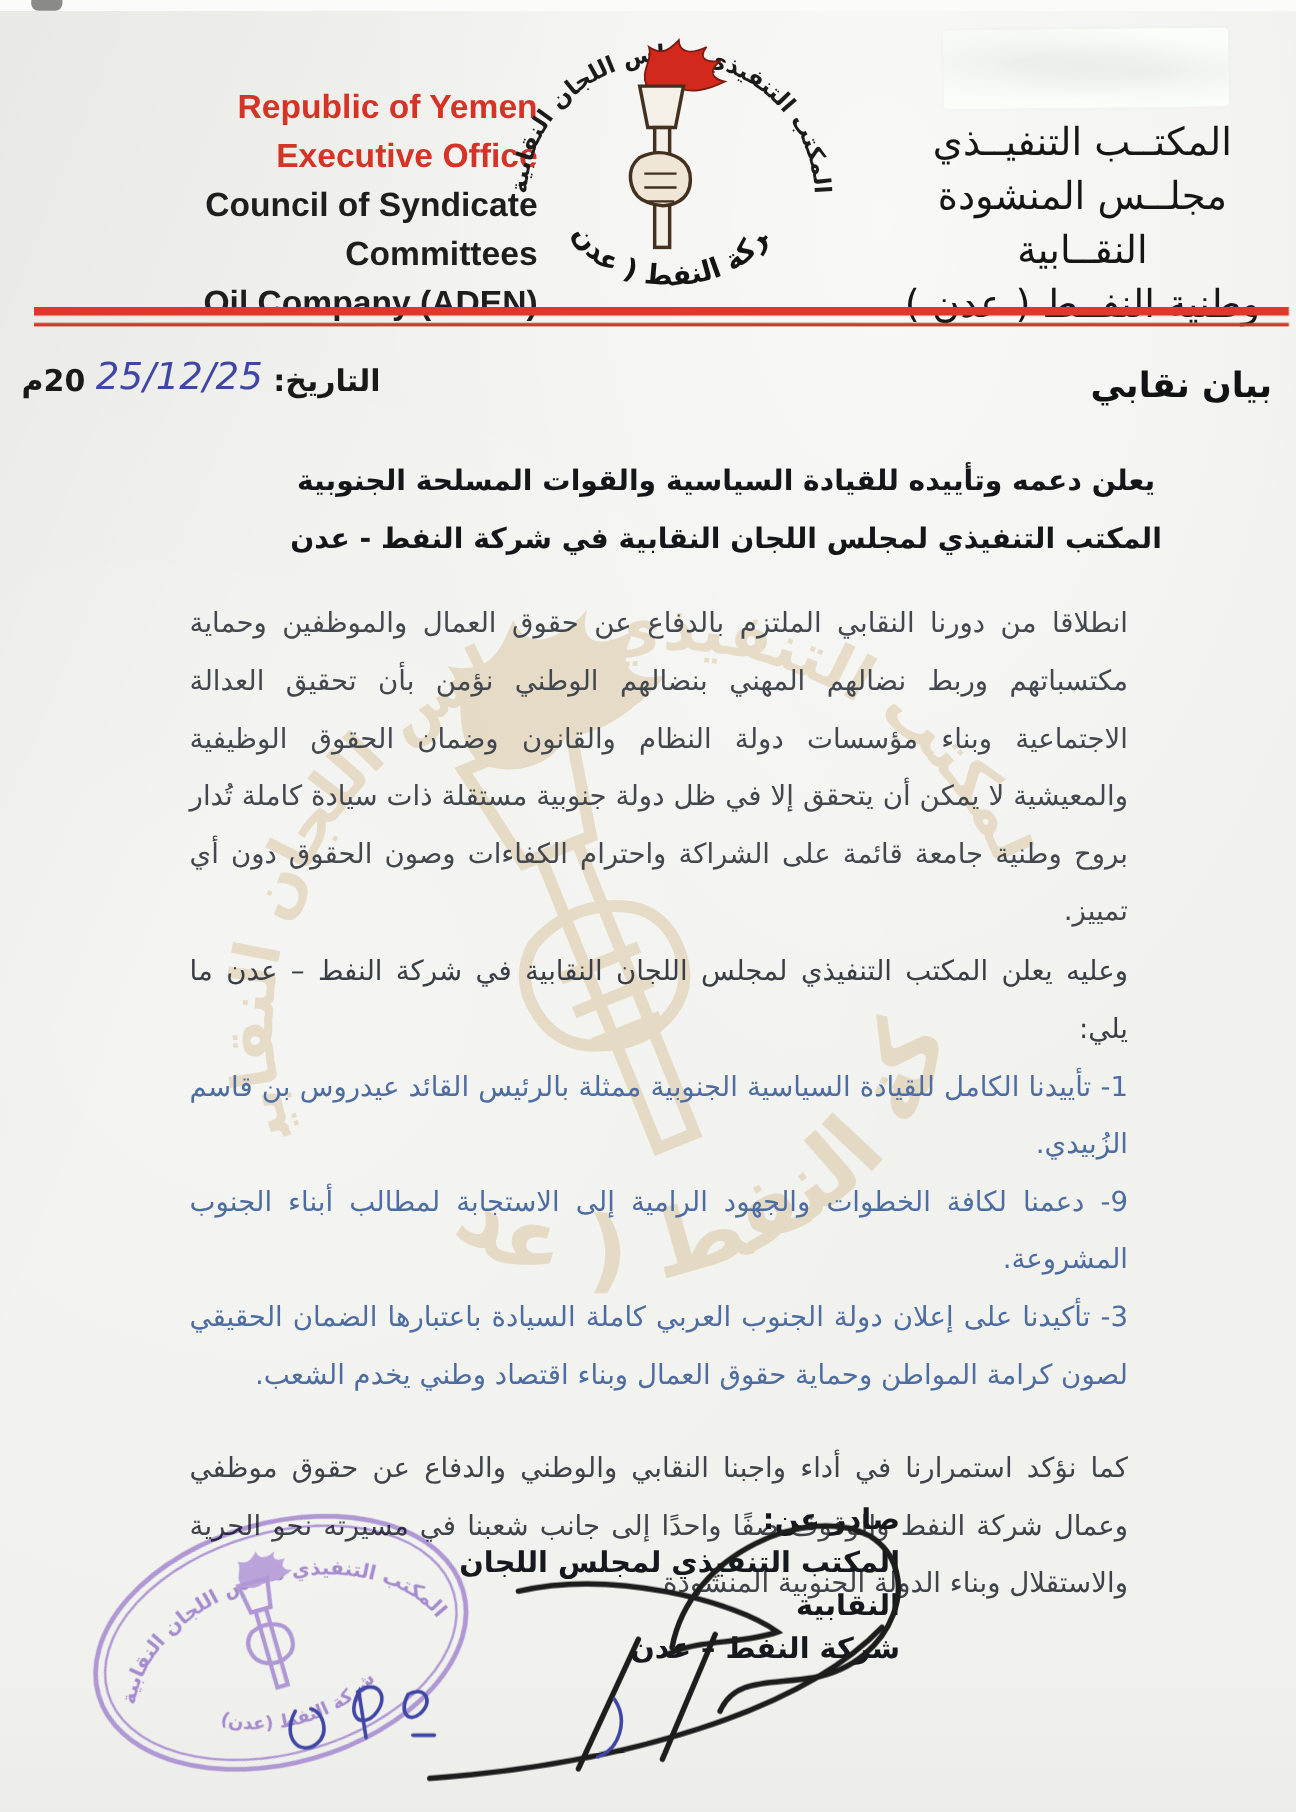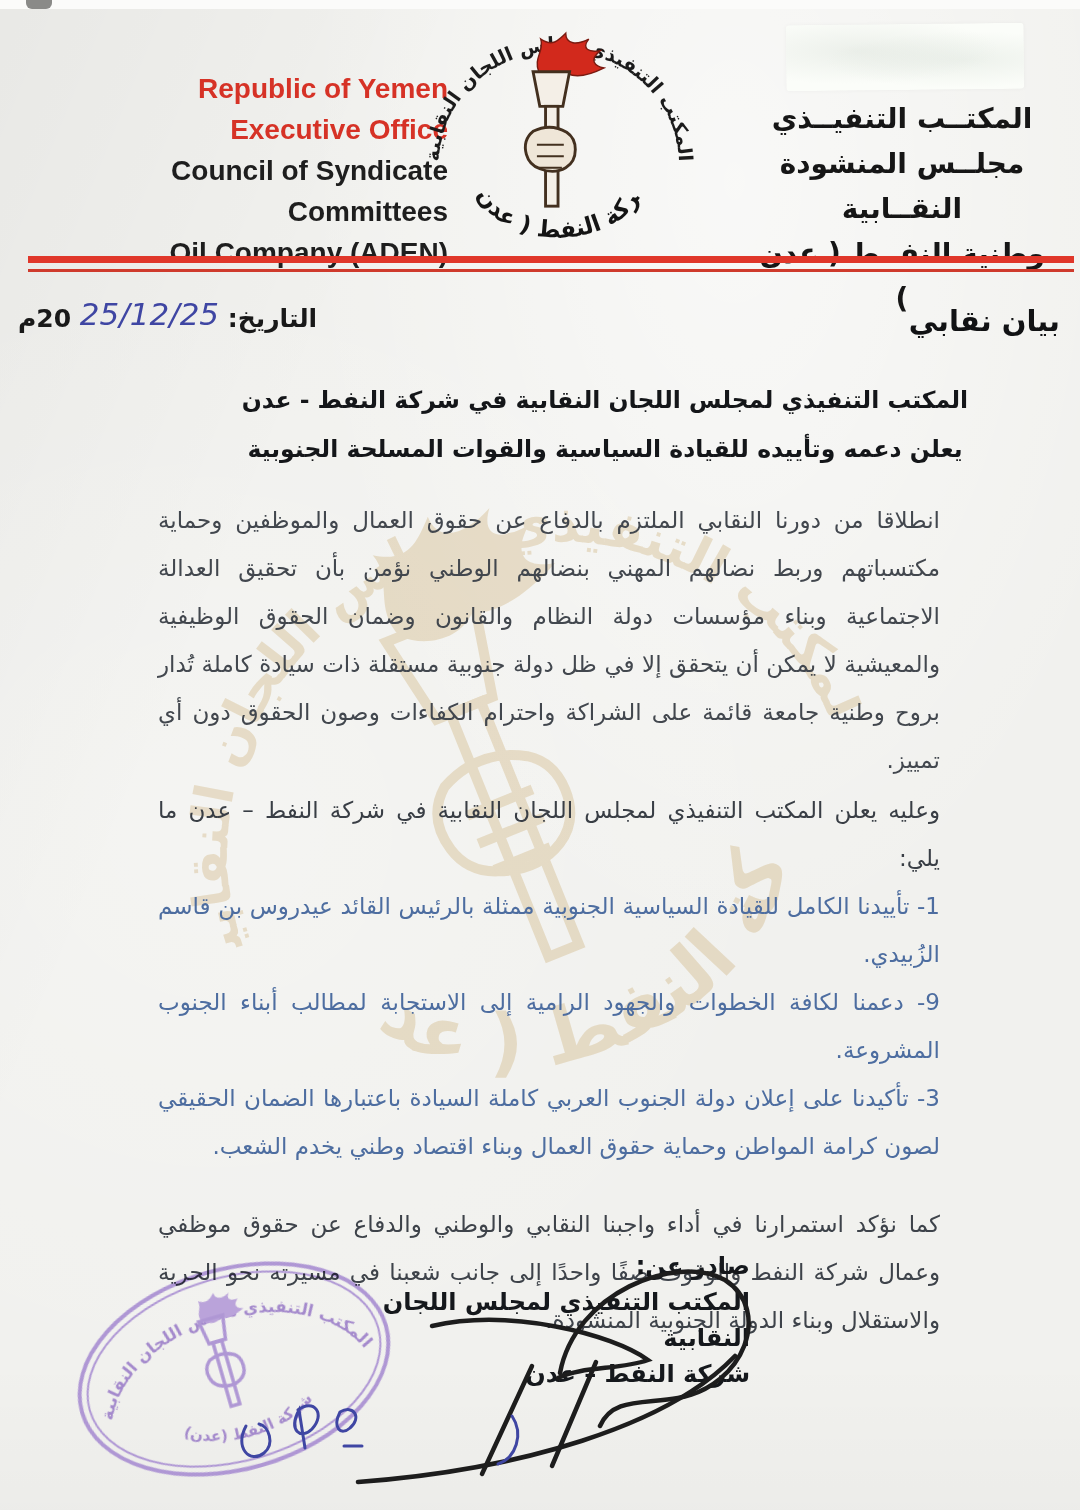--- a/index.html
+++ b/index.html
@@ -16,21 +16,21 @@
   .edge-left{position:absolute;left:0;top:0;width:9px;height:100%;background:#c6c6c3;}
   .edge-right{position:absolute;right:0;top:0;width:16px;height:100%;background:#dbd9d3;border-left:2px solid #bdbbb5;}
   .corner-mark{position:absolute;left:26px;top:0;width:26px;height:9px;background:#8a8a88;border-radius:0 0 6px 6px;}
 
   
   .en-header{position:absolute;left:18px;top:68px;width:430px;text-align:right;
       font-family:"Liberation Sans", sans-serif;font-weight:bold;line-height:41px;font-size:28px;}
   .en-red{color:#d63226;}
   .en-black{color:#1e1e1e;}
   .ar-header{position:absolute;left:752px;top:96px;width:300px;text-align:center;direction:rtl;
-      font-weight:bold;font-size:28px;line-height:45px;color:#161616;}
+      font-weight:normal;font-size:32px;line-height:45px;color:#161616;}
   .whiteout{position:absolute;left:786px;top:24px;width:238px;height:66px;border-radius:4px;
       background:
         radial-gradient(ellipse at 30% 40%, rgba(190,200,190,.25), transparent 60%),
         radial-gradient(ellipse at 75% 55%, rgba(205,215,205,.3), transparent 55%),
         #fbfdf9;
       transform:rotate(-.6deg);box-shadow:0 0 4px rgba(0,0,0,.04);}
 
   .logo{position:absolute;left:420px;top:18px;width:278px;height:240px;}
   .redline1{position:absolute;left:28px;top:256px;width:1046px;height:7px;background:#e0372a;}
   .redline2{position:absolute;left:28px;top:269px;width:1046px;height:3px;background:#cf3a2c;}
@@ -146,22 +146,22 @@
     <div class="redline2"></div>
 
     <div class="date-line">
       <span>التاريخ:</span>
       <span class="hand">25/12/25</span>
       <span>20م</span>
     </div>
 
     <div class="title">بيان نقابي</div>
     <div class="subtitle">
+      <div>يعلن دعمه وتأييده للقيادة السياسية والقوات المسلحة الجنوبية</div>
       <div>المكتب التنفيذي لمجلس اللجان النقابية في شركة النفط - عدن</div>
-      <div>يعلن دعمه وتأييده للقيادة السياسية والقوات المسلحة الجنوبية</div>
     </div>
 
     <div class="bodytext">
       <p>انطلاقا من دورنا النقابي الملتزم بالدفاع عن حقوق العمال والموظفين وحماية مكتسباتهم وربط نضالهم المهني بنضالهم الوطني نؤمن بأن تحقيق العدالة الاجتماعية وبناء مؤسسات دولة النظام والقانون وضمان الحقوق الوظيفية والمعيشية لا يمكن أن يتحقق إلا في ظل دولة جنوبية مستقلة ذات سيادة كاملة تُدار بروح وطنية جامعة قائمة على الشراكة واحترام الكفاءات وصون الحقوق دون أي تمييز.</p>
       <p class="lead">وعليه يعلن المكتب التنفيذي لمجلس اللجان النقابية في شركة النفط – عدن ما يلي:</p>
       <p class="item">1- تأييدنا الكامل للقيادة السياسية الجنوبية ممثلة بالرئيس القائد عيدروس بن قاسم الزُبيدي.</p>
       <p class="item">9- دعمنا لكافة الخطوات والجهود الرامية إلى الاستجابة لمطالب أبناء الجنوب المشروعة.</p>
       <p class="item">3- تأكيدنا على إعلان دولة الجنوب العربي كاملة السيادة باعتبارها الضمان الحقيقي لصون كرامة المواطن وحماية حقوق العمال وبناء اقتصاد وطني يخدم الشعب.</p>
       <p class="closing">كما نؤكد استمرارنا في أداء واجبنا النقابي والوطني والدفاع عن حقوق موظفي وعمال شركة النفط والوقوف صفًا واحدًا إلى جانب شعبنا في مسيرته نحو الحرية والاستقلال وبناء الدولة الجنوبية المنشودة.</p>
     </div>

